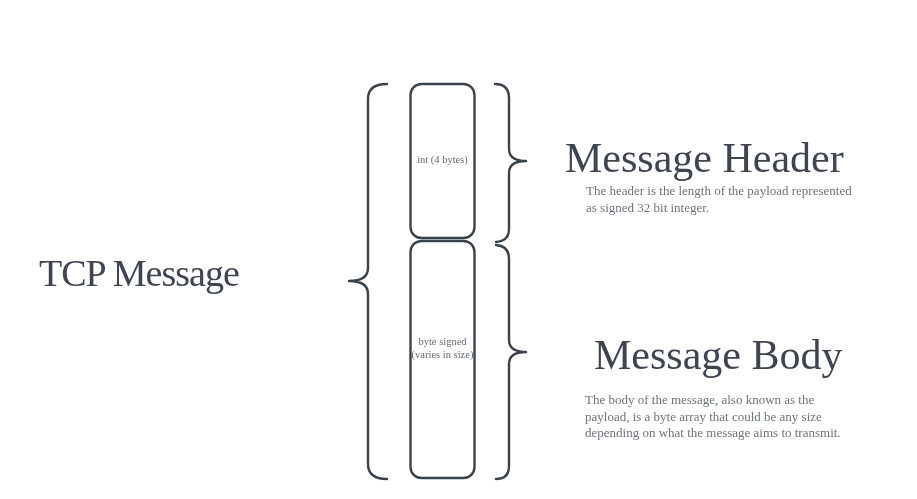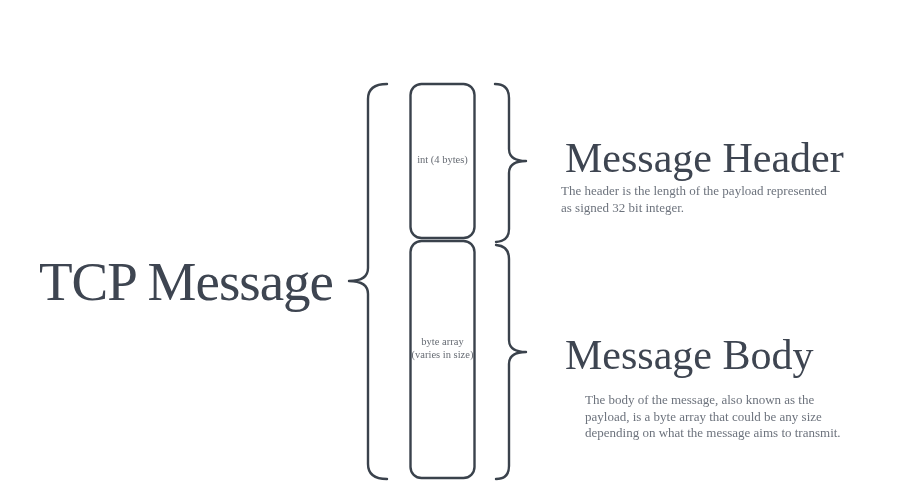--- a/index.html
+++ b/index.html
@@ -31,21 +31,21 @@
   .shapes rect {
     fill: #ffffff;
   }
   .title {
     position: absolute;
     color: #3e4551;
     line-height: 1;
     white-space: nowrap;
   }
   .title-large {
-    font-size: 55px;
+    font-size: 38px;
     letter-spacing: -1px;
   }
   .title-side {
     font-size: 42px;
   }
   .para {
     position: absolute;
     color: #6d737d;
     font-size: 13px;
     line-height: 16.5px;
@@ -73,30 +73,30 @@
 
     <rect x="398.5" y="241" width="64" height="237" rx="11" ry="11"></rect>
 
     <path d="M 483,84 Q 497,84 497,98 L 497,149 Q 497,161 514,161 Q 497,161 497,173 L 497,229 Q 497,241 484,242"></path>
 
     <path d="M 484,245 Q 497,246 497,259 L 497,340 Q 497,352 514,352 Q 497,352 497,364 L 497,466 Q 497,479 484,479"></path>
   </svg>
 
   <div class="box-label" style="left:398px; top:153px; width:65px;">int (4 bytes)</div>
 
-  <div class="box-label" style="left:390px; top:335px; width:81px;">byte array
+  <div class="box-label" style="left:390px; top:335px; width:81px;">byte signed
 (varies in size)</div>
 
   <div class="title title-large" style="left:27px; top:254px;">TCP Message</div>
 
 
   <div class="title title-side" style="left:553px; top:137px;">Message Header</div>
 
-  <div class="para" style="left:549px; top:183px; width:330px;">The header is the length of the payload represented
+  <div class="para" style="left:574px; top:183px; width:330px;">The header is the length of the payload represented
 as signed 32 bit integer.</div>
 
-  <div class="title title-side" style="left:553px; top:334px;">Message Body</div>
+  <div class="title title-side" style="left:582px; top:334px;">Message Body</div>
 
   <div class="para" style="left:573px; top:392px; width:330px;">The body of the message, also known as the
 payload, is a byte array that could be any size
 depending on what the message aims to transmit.</div>
 
 </div>
 
 </body></html>

